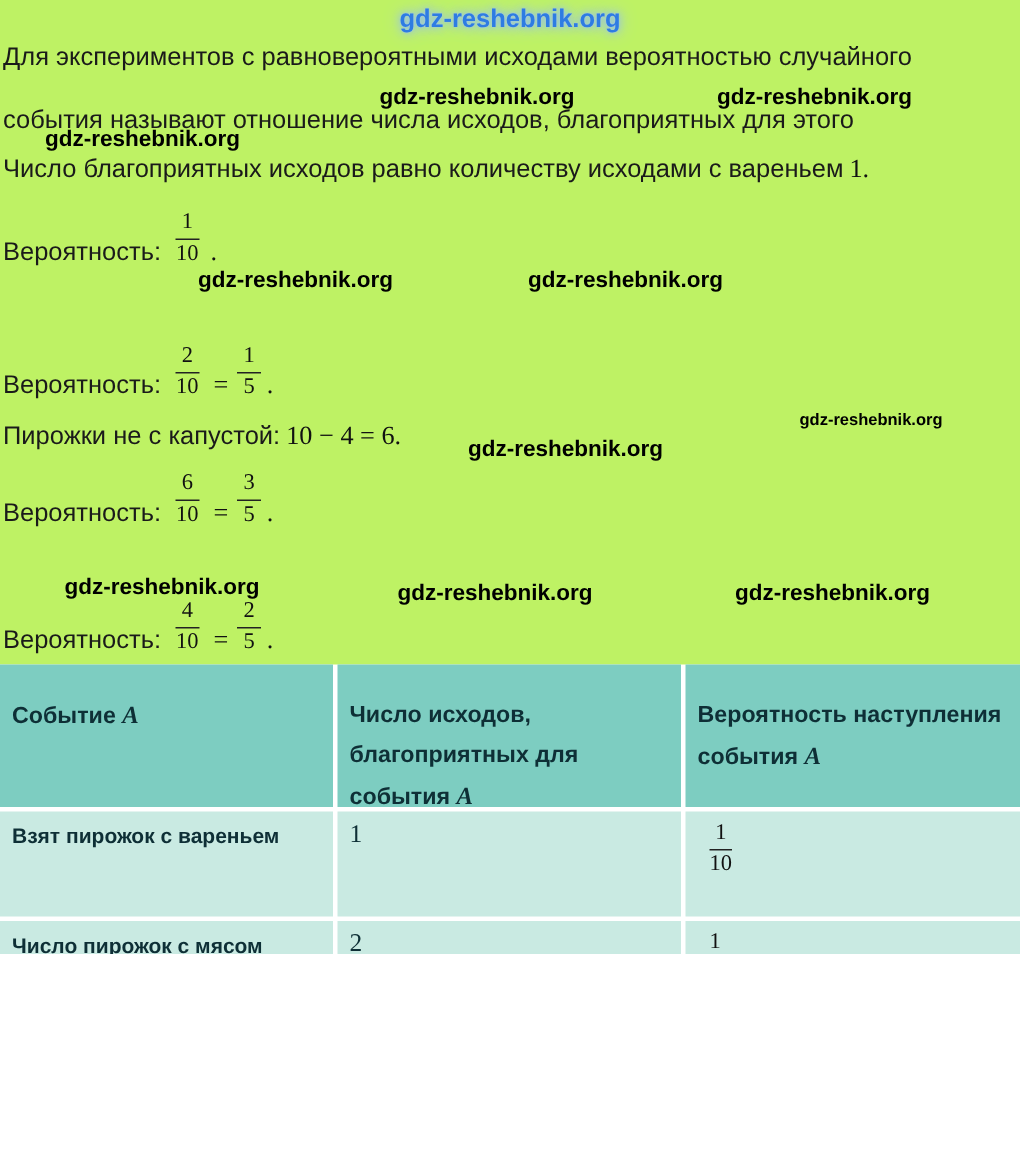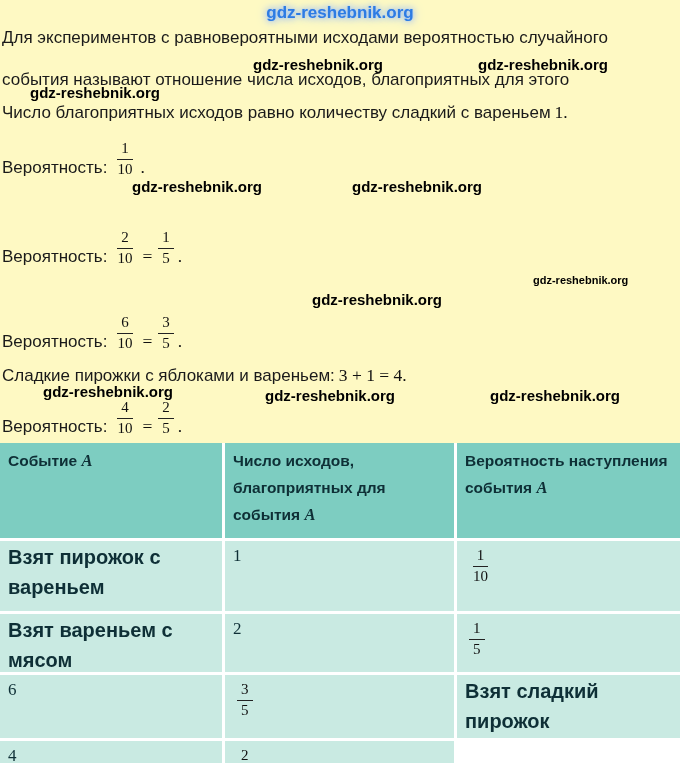--- a/index.html
+++ b/index.html
@@ -4,23 +4,23 @@
 <style>
   :root{
     --header-bg:#7dcdc1;
     --row-bg:#c9eae2;
     --watermark-blue:#2e7ce2;
   }
   *{margin:0;padding:0;box-sizing:border-box;}
   html,body{background:#ffffff;}
   .page{
     position:relative;
-    width:680px;height:763px;
+    width:680px;height:636px;
     overflow:hidden;
-    background:#fef9c3;
+    background:#bef264;
     font-family:"Liberation Sans",sans-serif;
     color:#151515;
   }
   .line{
     position:absolute;
     font-size:17px;
     line-height:20px;
     white-space:nowrap;
     color:#1a1a1a;
   }
@@ -74,27 +74,27 @@
     grid-template-columns:222px 229px 223px;
     grid-template-rows:95px 70px 58px 63px 1fr;
     gap:3px;
     background:#ffffff;
   }
   .th{
     background:var(--header-bg);
     font-weight:700;
     font-size:15.5px;
     line-height:27px;
-    padding:4px 8px;
+    padding:20px 8px;
     color:#0e2f36;
   }
   .td{background:var(--row-bg);color:#0e2f36;}
   .td-event{
     font-weight:700;
-    font-size:20px;
+    font-size:14px;
     line-height:30px;
     padding:1px 26px 0 8px;
   }
   .td-count{
     font-family:"Liberation Serif",serif;
     font-size:17px;
     padding:5px 8px;
   }
   .td-prob{padding:5px 12px;}
   .mi{
@@ -125,21 +125,21 @@
   <span class="wm" style="left:252px;top:622px">gdz-reshebnik.org</span>
   <span class="wm sm" style="left:75px;top:642px">gdz-reshebnik.org</span>
   <span class="wm" style="left:503px;top:689px">gdz-reshebnik.org</span>
   <span class="wm sm" style="left:103px;top:715px">gdz-reshebnik.org</span>
   <span class="wm" style="left:280px;top:716px">gdz-reshebnik.org</span>
 
   <div class="line" style="left:2px;top:70px">события называют отношение числа исходов, благоприятных для этого</div>
   <div class="line" style="left:2px;top:28px">Для экспериментов с равновероятными исходами вероятностью случайного</div>
 
   <div class="line" style="left:2px;top:102px">
-    <span>Число благоприятных исходов равно количеству сладкий с вареньем</span><span class="m">1.</span>
+    <span>Число благоприятных исходов равно количеству исходами с вареньем</span><span class="m">1.</span>
   </div>
   <div class="prob" style="left:2px;top:132px">
     <span>Вероятность:</span>
     <span class="frac">
       <span class="num">1</span>
       <span class="den">10</span>
     </span>
     <span class="m" style="margin-left:-2px">.</span>
   </div>
 
@@ -150,37 +150,37 @@
       <span class="den">10</span>
     </span>
     <span class="m" style="margin-left:0">=</span>
     <span class="frac">
       <span class="num">1</span>
       <span class="den">5</span>
     </span>
     <span class="m" style="margin-left:-2px">.</span>
   </div>
 
+  <div class="line" style="left:2px;top:280px">
+    <span>Пирожки не с капустой:</span><span class="m">10 − 4 = 6.</span>
+  </div>
   <div class="prob" style="left:2px;top:306px">
     <span>Вероятность:</span>
     <span class="frac">
       <span class="num">6</span>
       <span class="den">10</span>
     </span>
     <span class="m" style="margin-left:0">=</span>
     <span class="frac">
       <span class="num">3</span>
       <span class="den">5</span>
     </span>
     <span class="m" style="margin-left:-2px">.</span>
   </div>
 
-  <div class="line" style="left:2px;top:365px">
-    <span>Сладкие пирожки с яблоками и вареньем:</span><span class="m">3 + 1 = 4.</span>
-  </div>
   <div class="prob" style="left:2px;top:391px">
     <span>Вероятность:</span>
     <span class="frac">
       <span class="num">4</span>
       <span class="den">10</span>
     </span>
     <span class="m" style="margin-left:0">=</span>
     <span class="frac">
       <span class="num">2</span>
       <span class="den">5</span>
@@ -209,21 +209,21 @@
       <span>1</span>
     </div>
     <div class="td td-prob">
       <span class="frac">
         <span class="num">1</span>
         <span class="den">10</span>
       </span>
     </div>
 
     <div class="td td-event">
-      <span>Взят вареньем с мясом</span>
+      <span>Число пирожок с мясом</span>
     </div>
     <div class="td td-count">
       <span>2</span>
     </div>
     <div class="td td-prob">
       <span class="frac">
         <span class="num">1</span>
         <span class="den">5</span>
       </span>
     </div>

